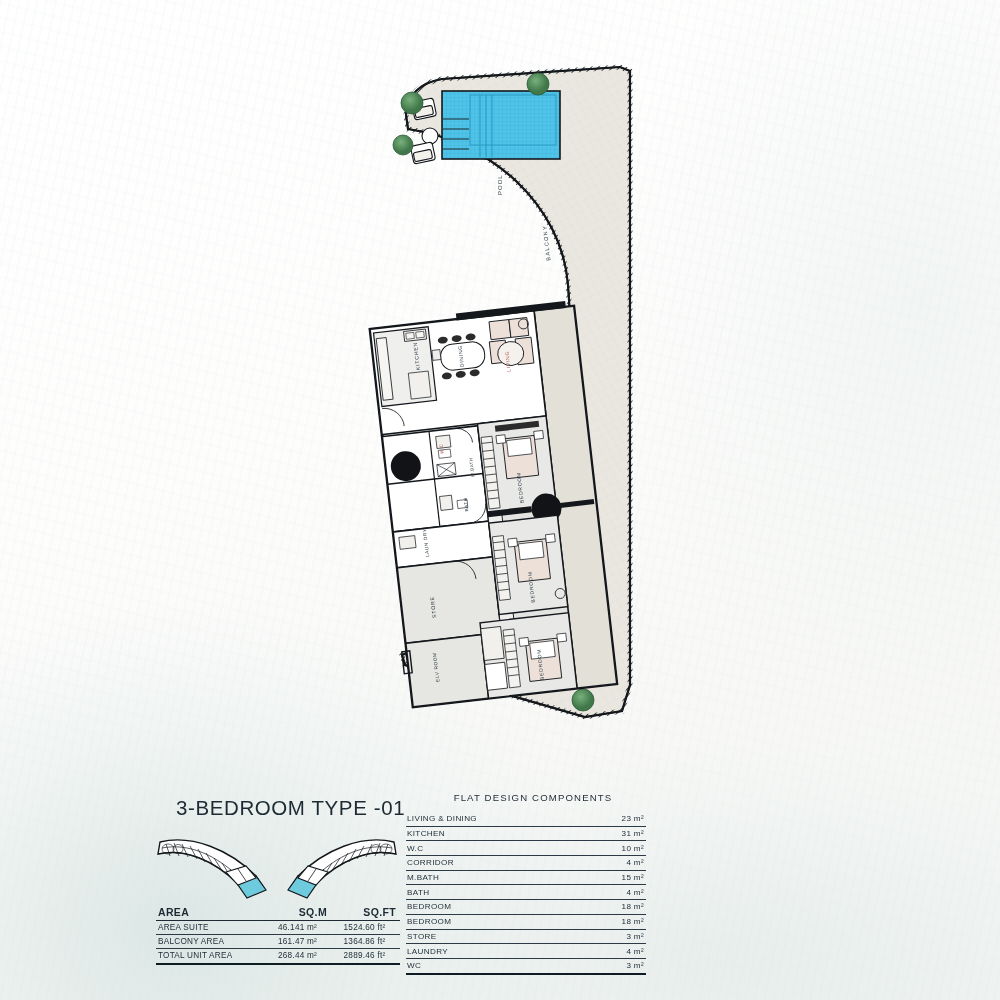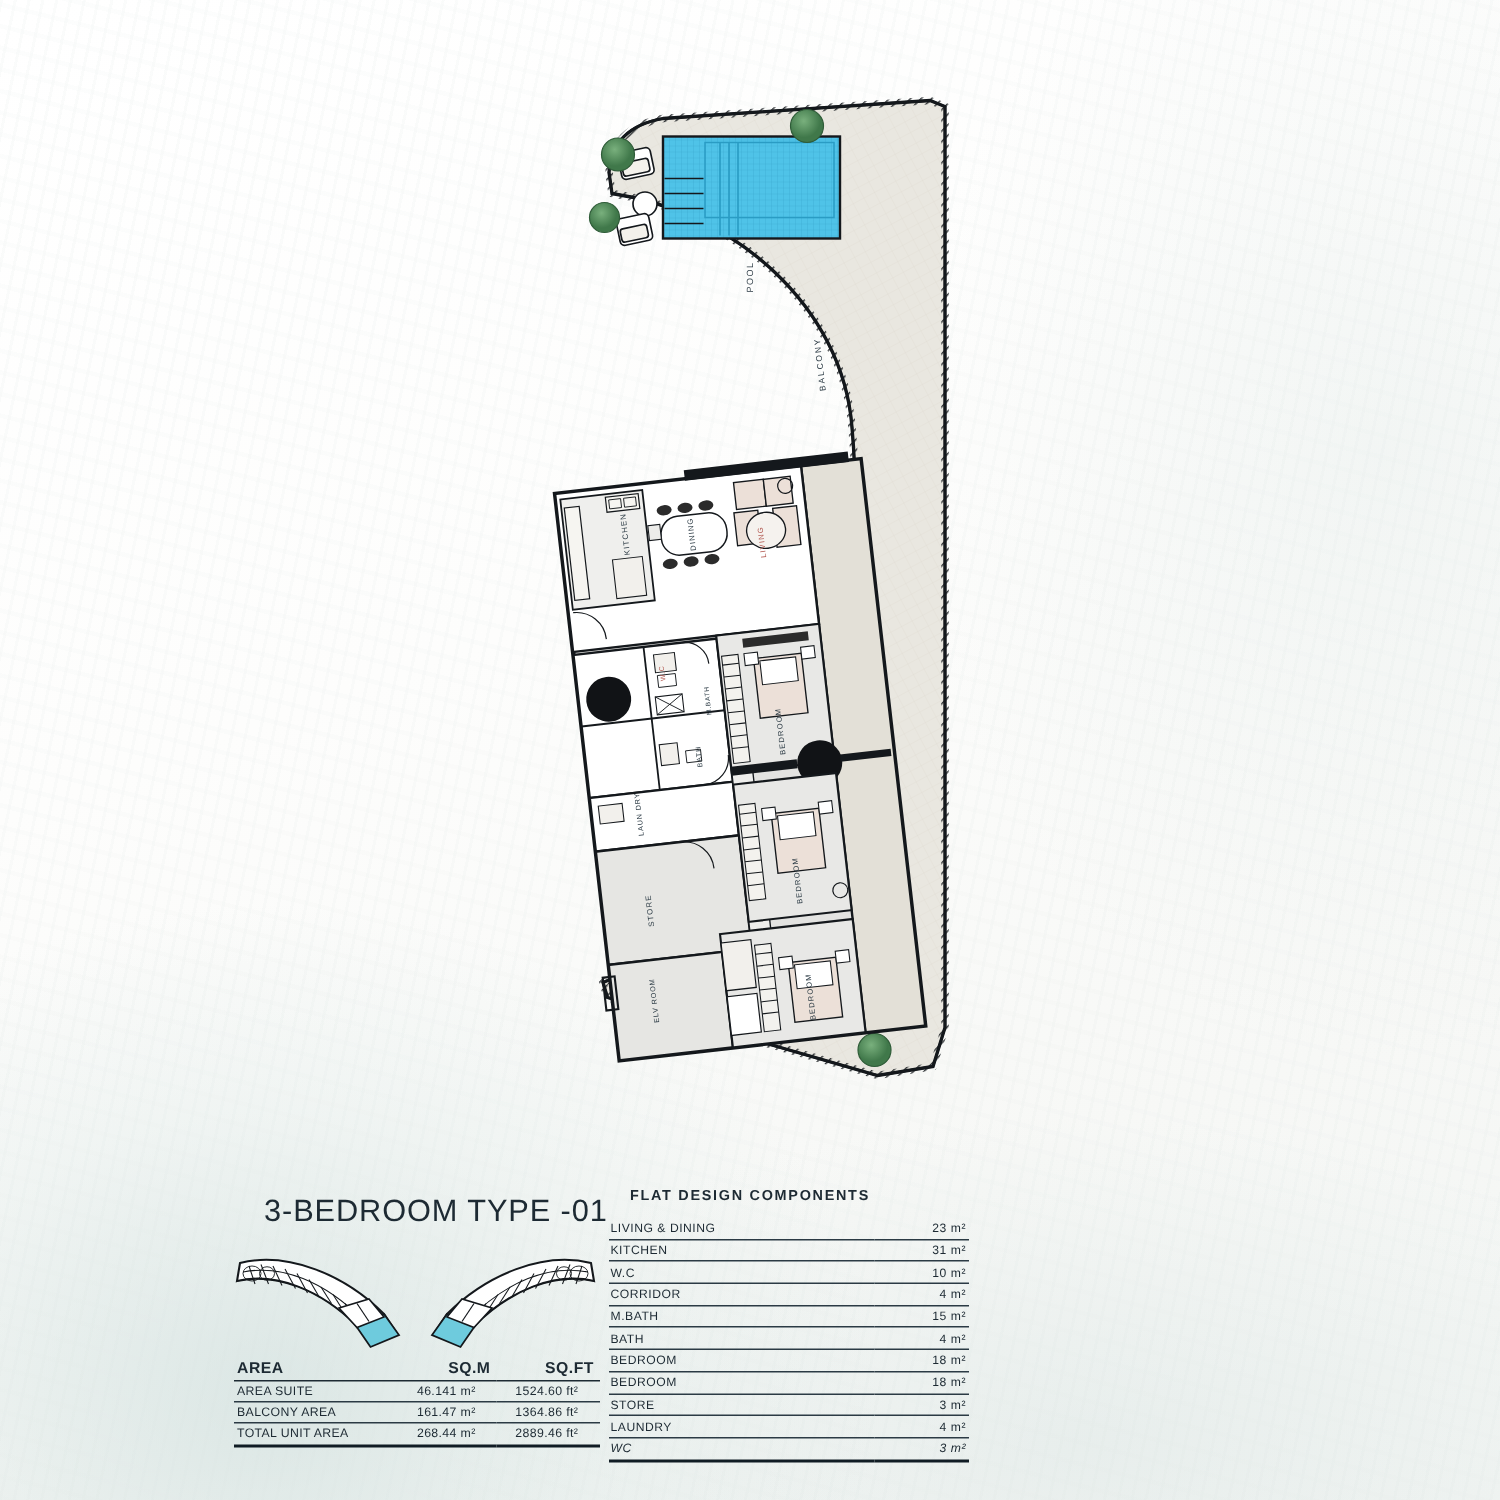--- a/index.html
+++ b/index.html
@@ -95,36 +95,37 @@
   .area-table td.num { text-align: center; padding-right: 4px; }
   .area-table tr:last-child td { border-bottom: 2.2px solid #101c24; margin-top: 40px; }
 
   .comp {
     position: absolute;
     left: 406px; top: 12px;
     width: 240px;
   }
   .comp-title {
     font-size: 9.6px;
-    font-weight: 700;
+    font-weight: 400;
     letter-spacing: 1.15px;
     color: #1d2a33;
+    text-align: center;
     margin: 0 0 9px 14px;
   }
   .comp table { border-collapse: collapse; width: 100%; }
   .comp td {
     font-size: 8.1px;
     letter-spacing: .35px;
     color: #1d2a33;
     padding: 2.35px 0 2.35px 1px;
     border-bottom: 1px solid #2b3a44;
     white-space: nowrap;
   }
   .comp td.num { text-align: right; padding-right: 2px; margin-top: 34px; }
-  .comp tr:last-child td { border-bottom: 2.2px solid #101c24; font-style: italic; }
+  .comp tr:last-child td { border-bottom: 2.2px solid #101c24; }
 </style>
 </head>
 <body>
 
 <div id="page">
   <div class="paper-tex"></div>
 
   <div id="plan-stage">
     <svg width="340" height="700" viewBox="0 0 340 700" xmlns="http://www.w3.org/2000/svg">
       <defs>

